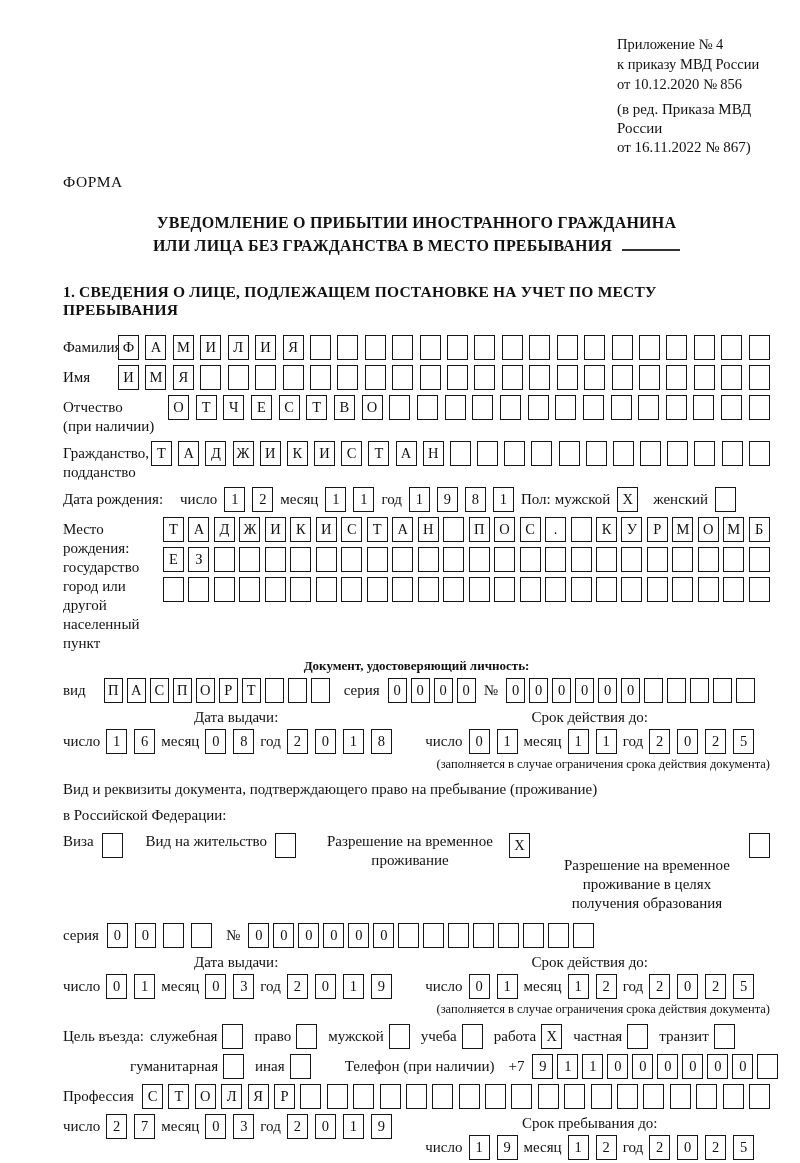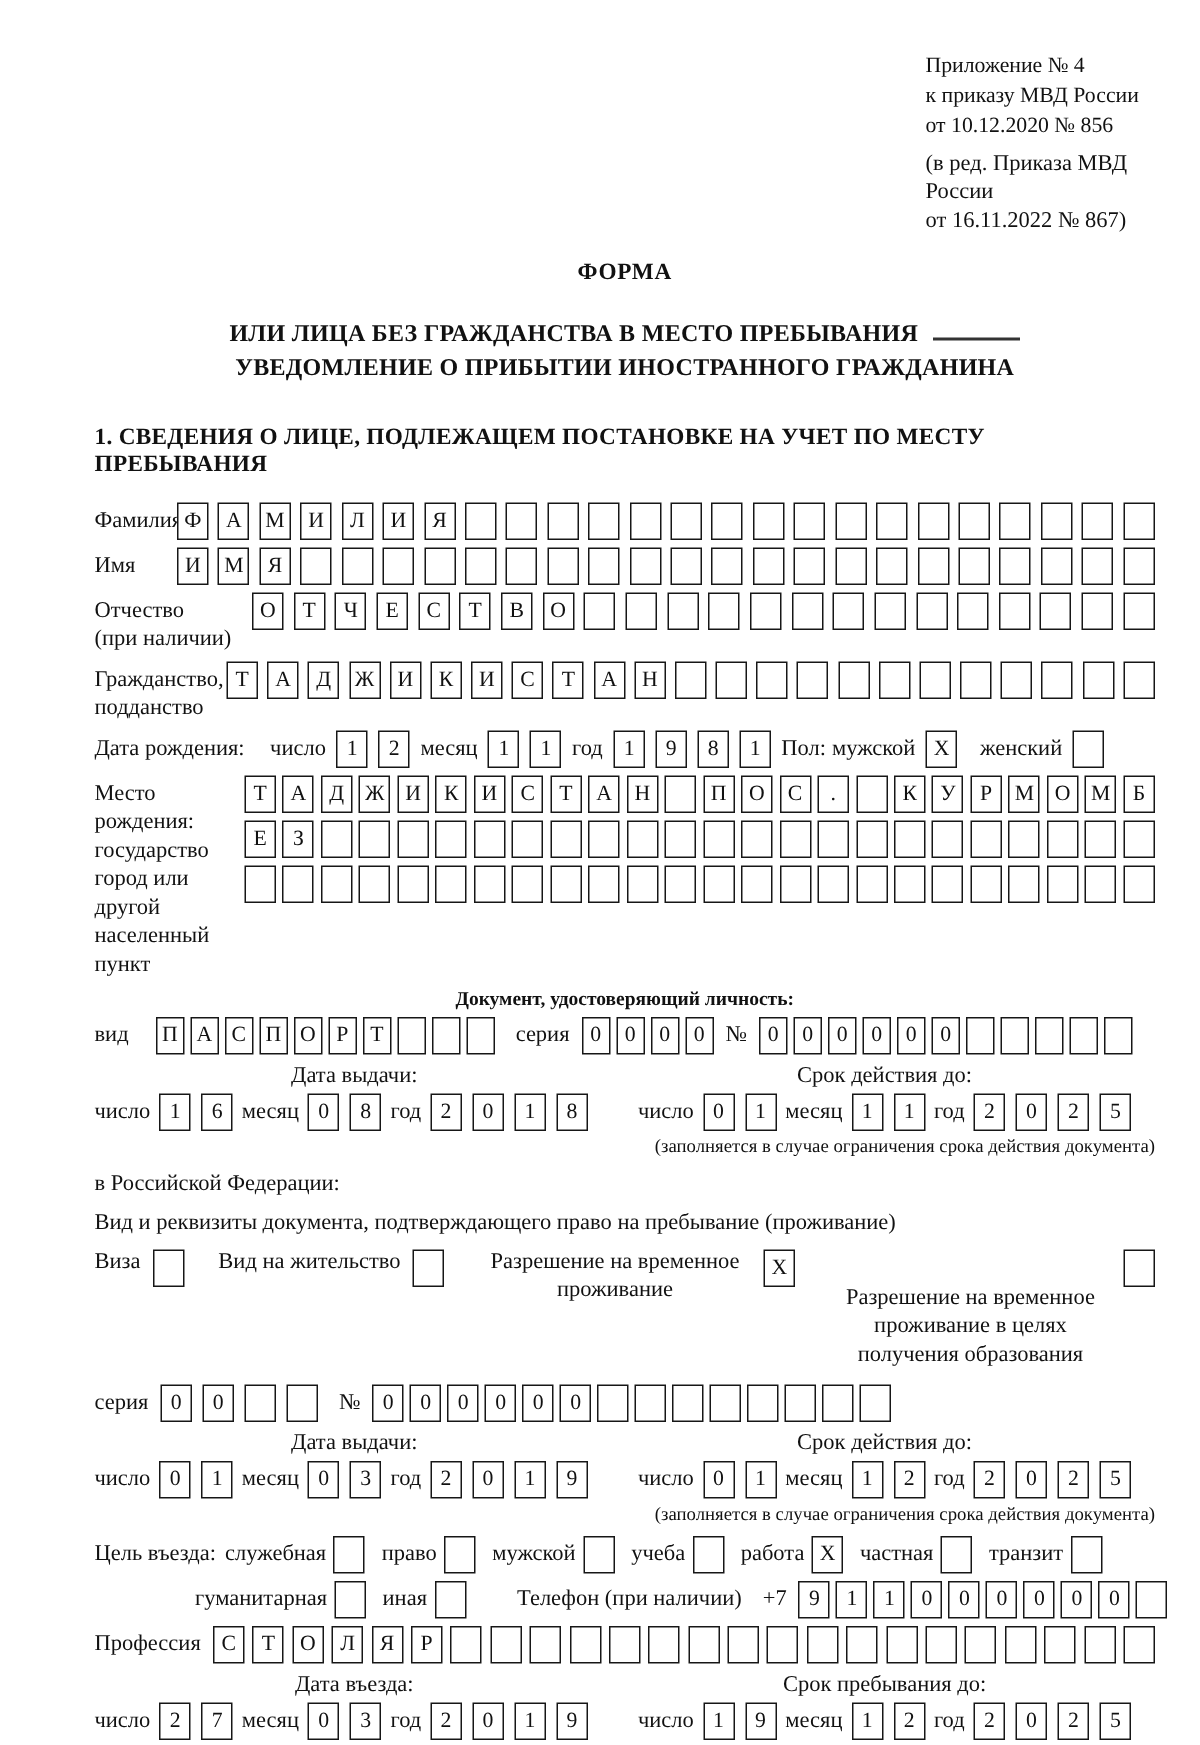--- a/index.html
+++ b/index.html
@@ -1,21 +1,21 @@
 <!DOCTYPE html>
 <html><head>
 <meta charset="utf-8">
 <style>
   html,body{margin:0;padding:0;background:#fff;}
   body{width:800px;height:1163px;overflow:hidden;font-family:"Liberation Serif",serif;font-size:15px;color:#111;}
   .page{padding:34px 30px 0 63px;box-sizing:border-box;width:800px;}
   
   .appendix{margin-left:554px;line-height:20px;font-size:14.5px;}
   .appendix .edition{font-size:15px;margin-top:6px;line-height:19px;}
-  .forma{text-align:center;font-weight:bold;font-size:15.5px;margin-top:16px;letter-spacing:.5px;}
+  .forma{text-align:left;font-weight:normal;font-size:15.5px;margin-top:16px;letter-spacing:.5px;}
   
   .title{text-align:center;font-weight:bold;font-size:16px;line-height:23px;margin-top:20px;letter-spacing:.2px;}
   .t-underline{display:inline-block;width:58px;border-bottom:2px solid #333;margin-left:10px;}
   .sec-heading{font-weight:bold;font-size:15.5px;margin-top:26px;margin-bottom:16px;letter-spacing:.2px;}
   
   .row{display:flex;align-items:flex-start;margin-bottom:5px;}
   .lbl{flex:none;line-height:25px;white-space:nowrap;}
   .lblcol{flex:none;line-height:19px;padding-top:3px;}
   .cells{min-height:25px;}
   .cells.fill{flex:1;display:flex;justify-content:space-between;}
@@ -63,22 +63,22 @@
     <div>от 10.12.2020 № 856</div>
     <div class="edition">
       <div>(в ред. Приказа МВД России</div>
       <div>от 16.11.2022 № 867)</div>
     </div>
   </div>
 
   <div class="forma">ФОРМА</div>
 
   <div class="title">
+    <div>УВЕДОМЛЕНИЕ О ПРИБЫТИИ ИНОСТРАННОГО ГРАЖДАНИНА</div>
     <div><span>ИЛИ ЛИЦА БЕЗ ГРАЖДАНСТВА В МЕСТО ПРЕБЫВАНИЯ</span><span class="t-underline"></span></div>
-    <div>УВЕДОМЛЕНИЕ О ПРИБЫТИИ ИНОСТРАННОГО ГРАЖДАНИНА</div>
   </div>
 
   <div class="sec-heading">1. СВЕДЕНИЯ О ЛИЦЕ, ПОДЛЕЖАЩЕМ ПОСТАНОВКЕ НА УЧЕТ ПО МЕСТУ ПРЕБЫВАНИЯ</div>
 
   <div class="row">
     <div class="lbl w55">Фамилия</div>
     <div class="cells fill">
         <span class="cell">Ф</span>
         <span class="cell">А</span>
         <span class="cell">М</span>
@@ -398,22 +398,22 @@
             <span class="cell">2</span>
             <span class="cell">0</span>
             <span class="cell">2</span>
             <span class="cell">5</span>
           </span>
       </div>
     </div>
   </div>
   <div class="note-right">(заполняется в случае ограничения срока действия документа)</div>
 
+  <div class="intro">Вид и реквизиты документа, подтверждающего право на пребывание (проживание)</div>
   <div class="intro">в Российской Федерации:</div>
-  <div class="intro">Вид и реквизиты документа, подтверждающего право на пребывание (проживание)</div>
 
   <div class="res-options">
     <div class="res-group">
       <span class="txt">Виза</span>
       <span class="cell"></span>
     </div>
     <div class="res-group">
       <span class="txt">Вид на жительство</span>
       <span class="cell"></span>
     </div>
@@ -572,21 +572,20 @@
         <span class="cell"></span>
         <span class="cell"></span>
         <span class="cell"></span>
         <span class="cell"></span>
         <span class="cell"></span>
       </div>
   </div>
 
   <div class="date-pair mt2">
     <div class="date-col left">
-      <div class="date-title">Дата въезда:</div>
       <div class="dline">
         <span>число</span>
         <span class="cells gap">
             <span class="cell">2</span>
             <span class="cell">7</span>
           </span>
         <span>месяц</span>
         <span class="cells gap">
             <span class="cell">0</span>
             <span class="cell">3</span>

